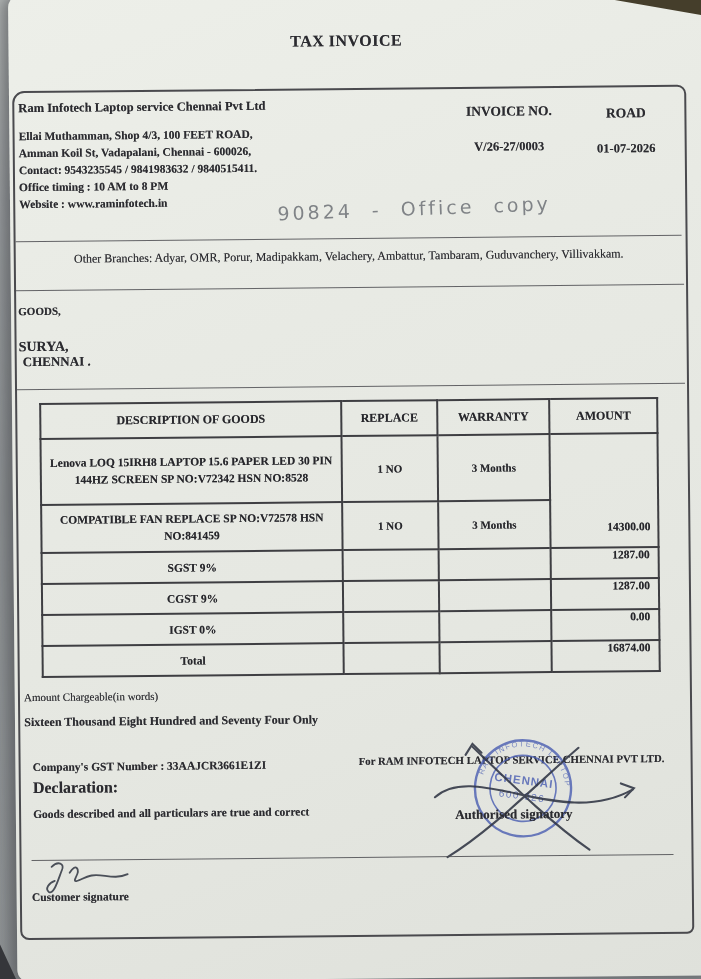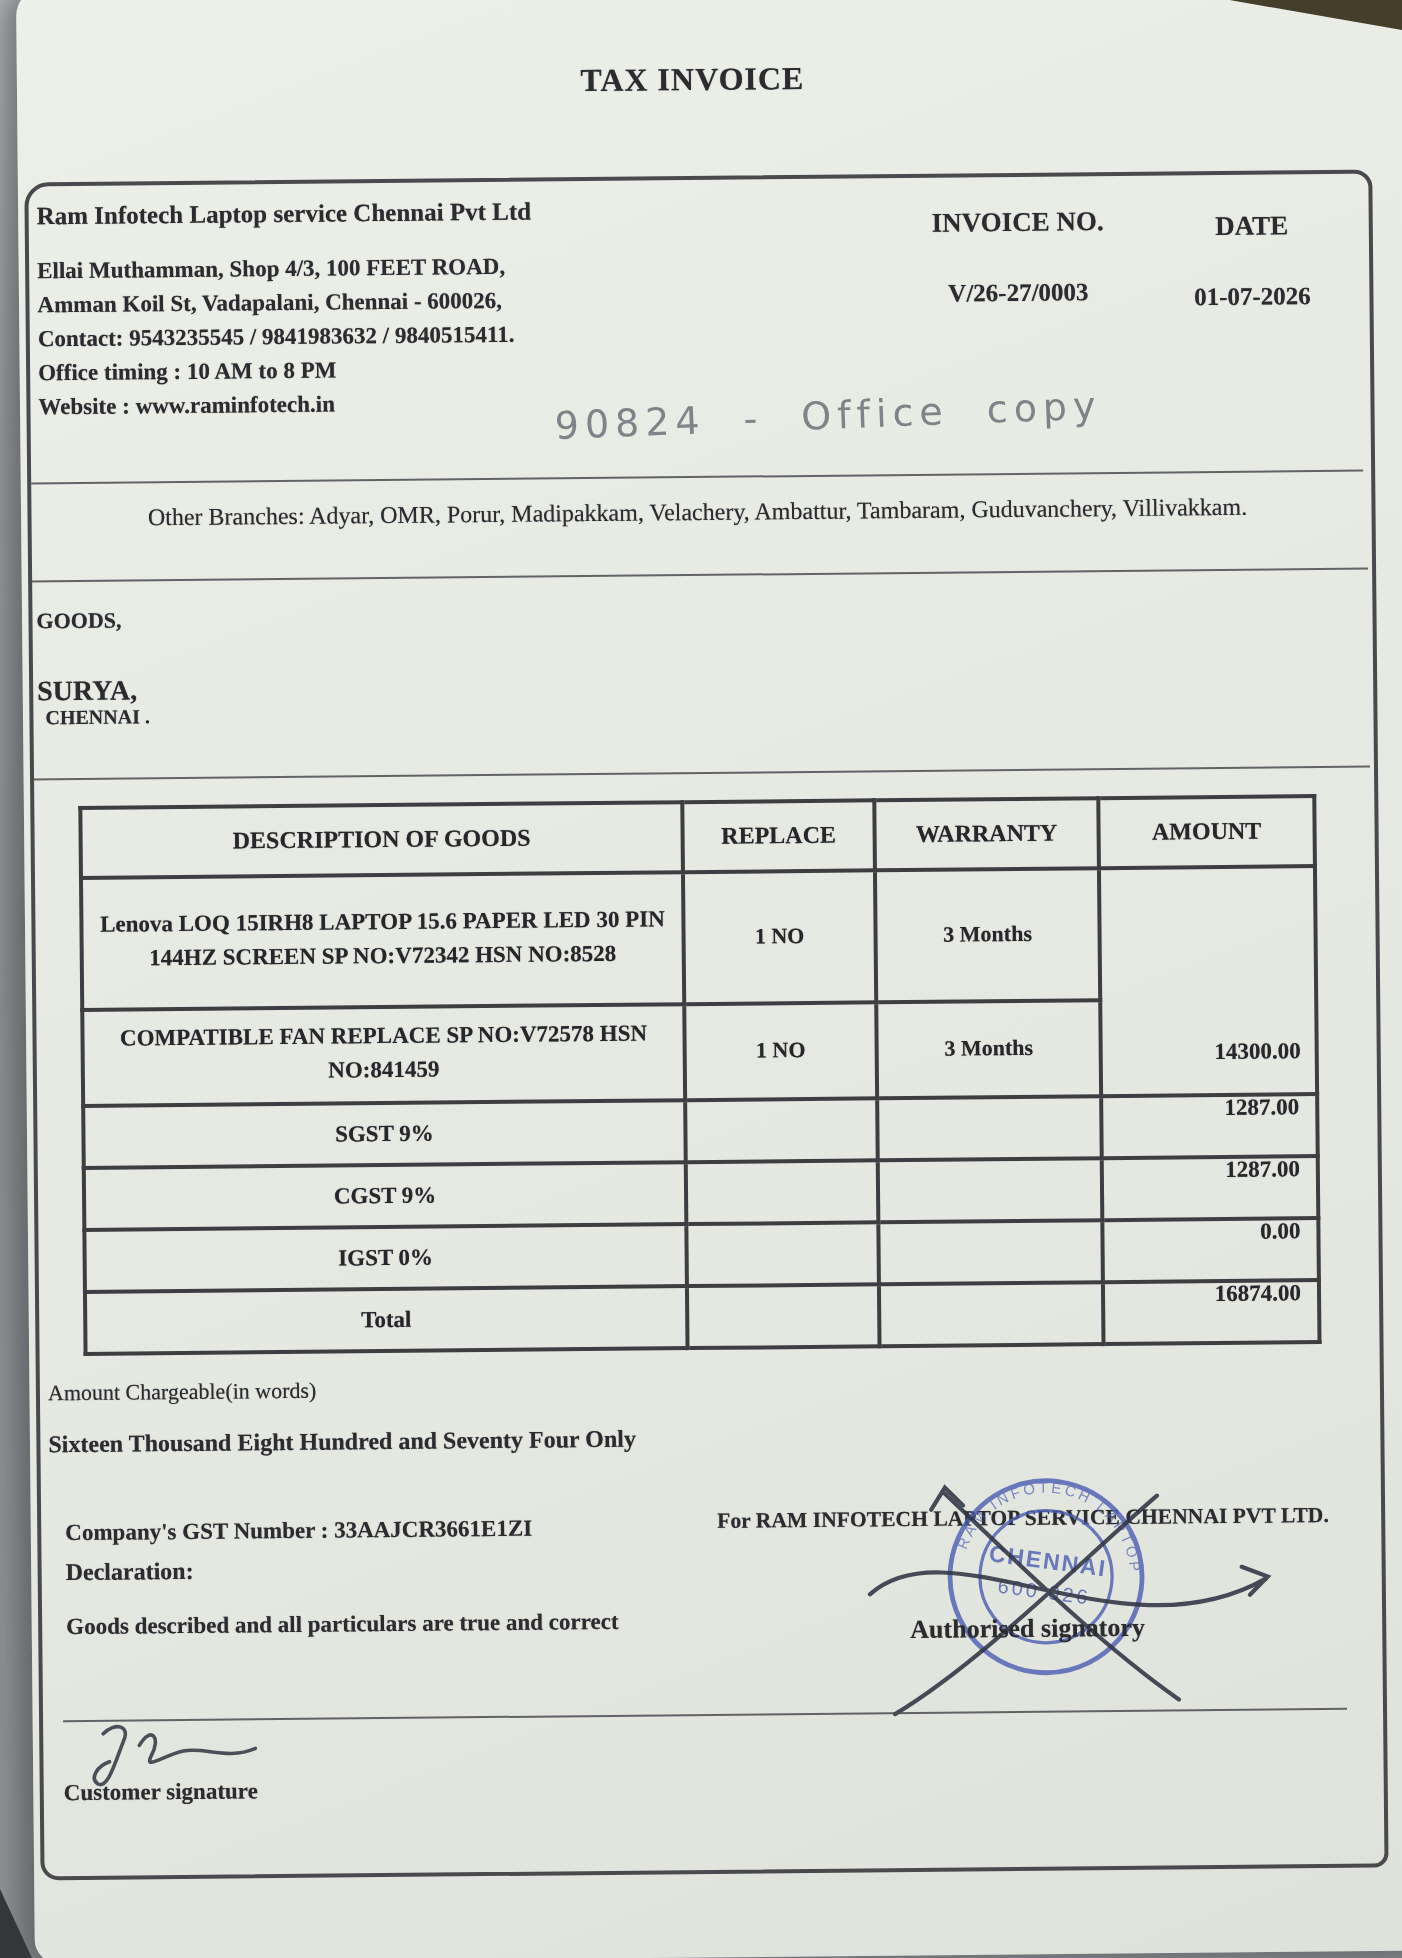--- a/index.html
+++ b/index.html
@@ -102,35 +102,35 @@
     <div class="outer-box"></div>
 
     <div class="txt b company-name">Ram Infotech Laptop service Chennai Pvt Ltd</div>
     <div class="txt b addr" style="top:127px">Ellai Muthamman, Shop 4/3, 100 FEET ROAD,</div>
     <div class="txt b addr" style="top:144px">Amman Koil St, Vadapalani, Chennai - 600026,</div>
     <div class="txt b addr" style="top:161px">Contact: 9543235545 / 9841983632 / 9840515411.</div>
     <div class="txt b addr" style="top:178px">Office timing : 10 AM to 8 PM</div>
     <div class="txt b addr" style="top:195px">Website : www.raminfotech.in</div>
 
     <div class="txt b center inv-label" style="left:450px;top:105px;width:125px">INVOICE NO.</div>
-    <div class="txt b center inv-label" style="left:592px;top:108px;width:75px">DATE</div>
+    <div class="txt b center inv-label" style="left:592px;top:108px;width:75px">ROAD</div>
     <div class="txt b center inv-value" style="left:450px;top:141px;width:125px">V/26-27/0003</div>
     <div class="txt b center inv-value" style="left:592px;top:144px;width:75px">01-07-2026</div>
 
     <div class="txt note">90824 - Office copy</div>
 
     <div class="hline" style="left:18px;top:238px;width:666px"></div>
 
     <div class="txt center branches">Other Branches: Adyar, OMR, Porur, Madipakkam, Velachery, Ambattur, Tambaram, Guduvanchery, Villivakkam.</div>
 
     <div class="hline" style="left:16px;top:287px;width:670px"></div>
 
     <div class="txt b" style="left:20px;top:302px;font-size:11px">GOODS,</div>
     <div class="txt b" style="left:20px;top:336px;font-size:14px">SURYA,</div>
-    <div class="txt b" style="left:24px;top:351px;font-size:10px">CHENNAI .</div>
+    <div class="txt b" style="left:24px;top:351px;font-size:13px">CHENNAI .</div>
 
     <div class="hline" style="left:16px;top:386px;width:670px"></div>
 
     <table class="goods">
       <colgroup>
         <col style="width:301px">
           <col style="width:96px">
           <col style="width:112px">
           <col style="width:108px">
       </colgroup>
@@ -180,21 +180,21 @@
           <td></td>
           <td class="amt">16874.00</td>
         </tr>
       </tbody>
     </table>
 
     <div class="txt" style="left:22px;top:688px;font-size:11px">Amount Chargeable(in words)</div>
     <div class="txt b" style="left:22px;top:712px;font-size:12px">Sixteen Thousand Eight Hundred and Seventy Four Only</div>
 
     <div class="txt b" style="left:30px;top:758px;font-size:11.5px">Company's GST Number : 33AAJCR3661E1ZI</div>
-    <div class="txt b" style="left:30px;top:776px;font-size:12px">Declaration:</div>
+    <div class="txt b" style="left:30px;top:776px;font-size:16px">Declaration:</div>
     <div class="txt b" style="left:30px;top:805px;font-size:11.5px">Goods described and all particulars are true and correct</div>
 
     <div class="txt b" style="left:356px;top:755px;font-size:10.8px">For RAM INFOTECH LAPTOP SERVICE CHENNAI PVT LTD.</div>
 
     <svg class="stamp" viewBox="0 0 136 126">
       <circle cx="68" cy="62" r="48" fill="none" stroke="#4a5eb2" stroke-width="2.4"></circle>
       <circle cx="68" cy="62" r="33" fill="none" stroke="#4a5eb2" stroke-width="1.6"></circle>
       <defs>
           <path id="arcTop" d="M 26,62 A 42,42 0 1 1 110,62"></path>
         </defs>

